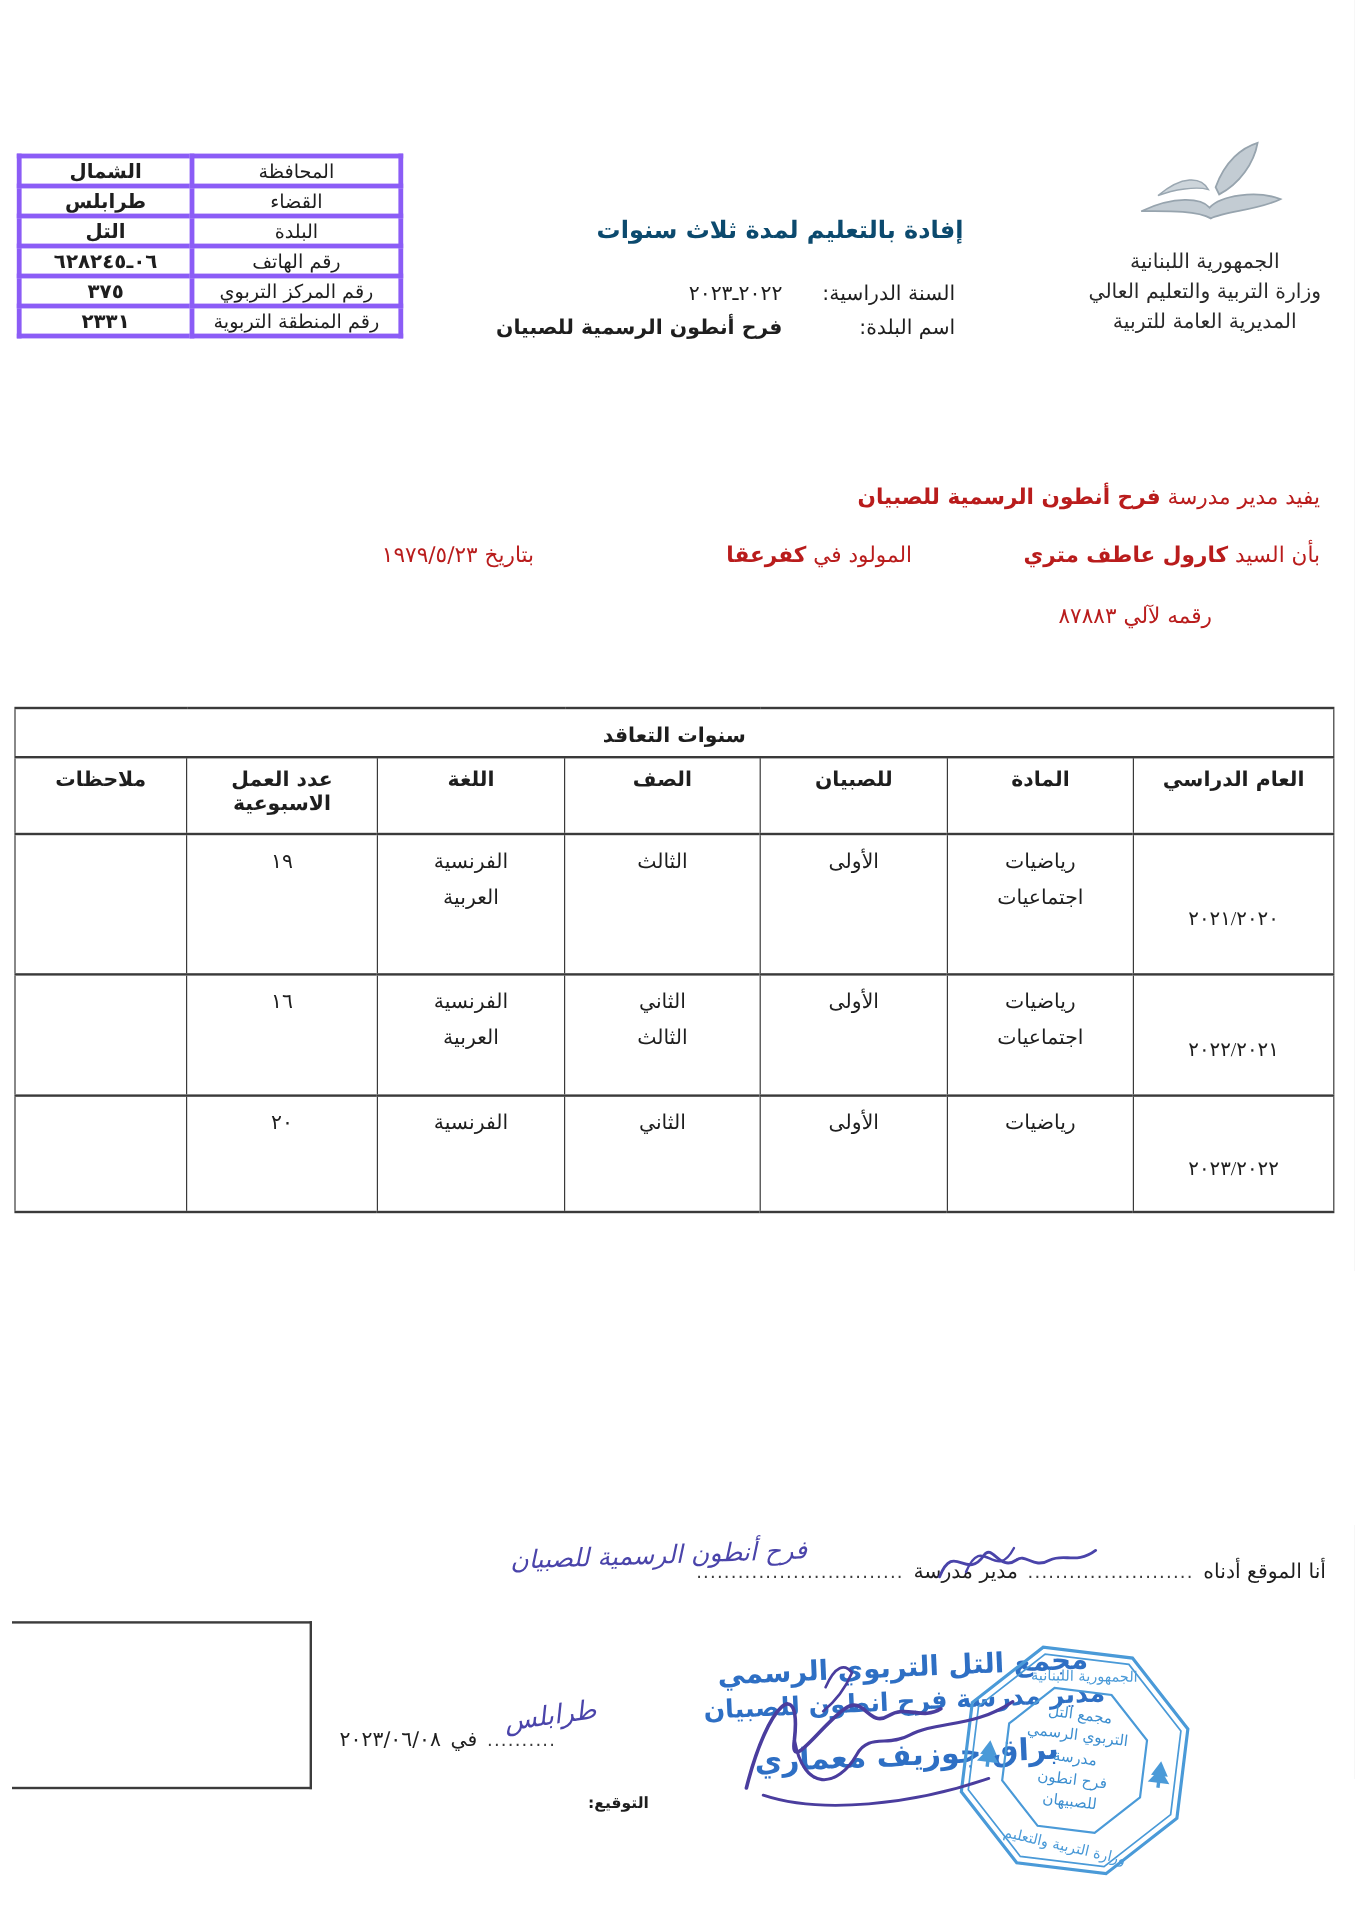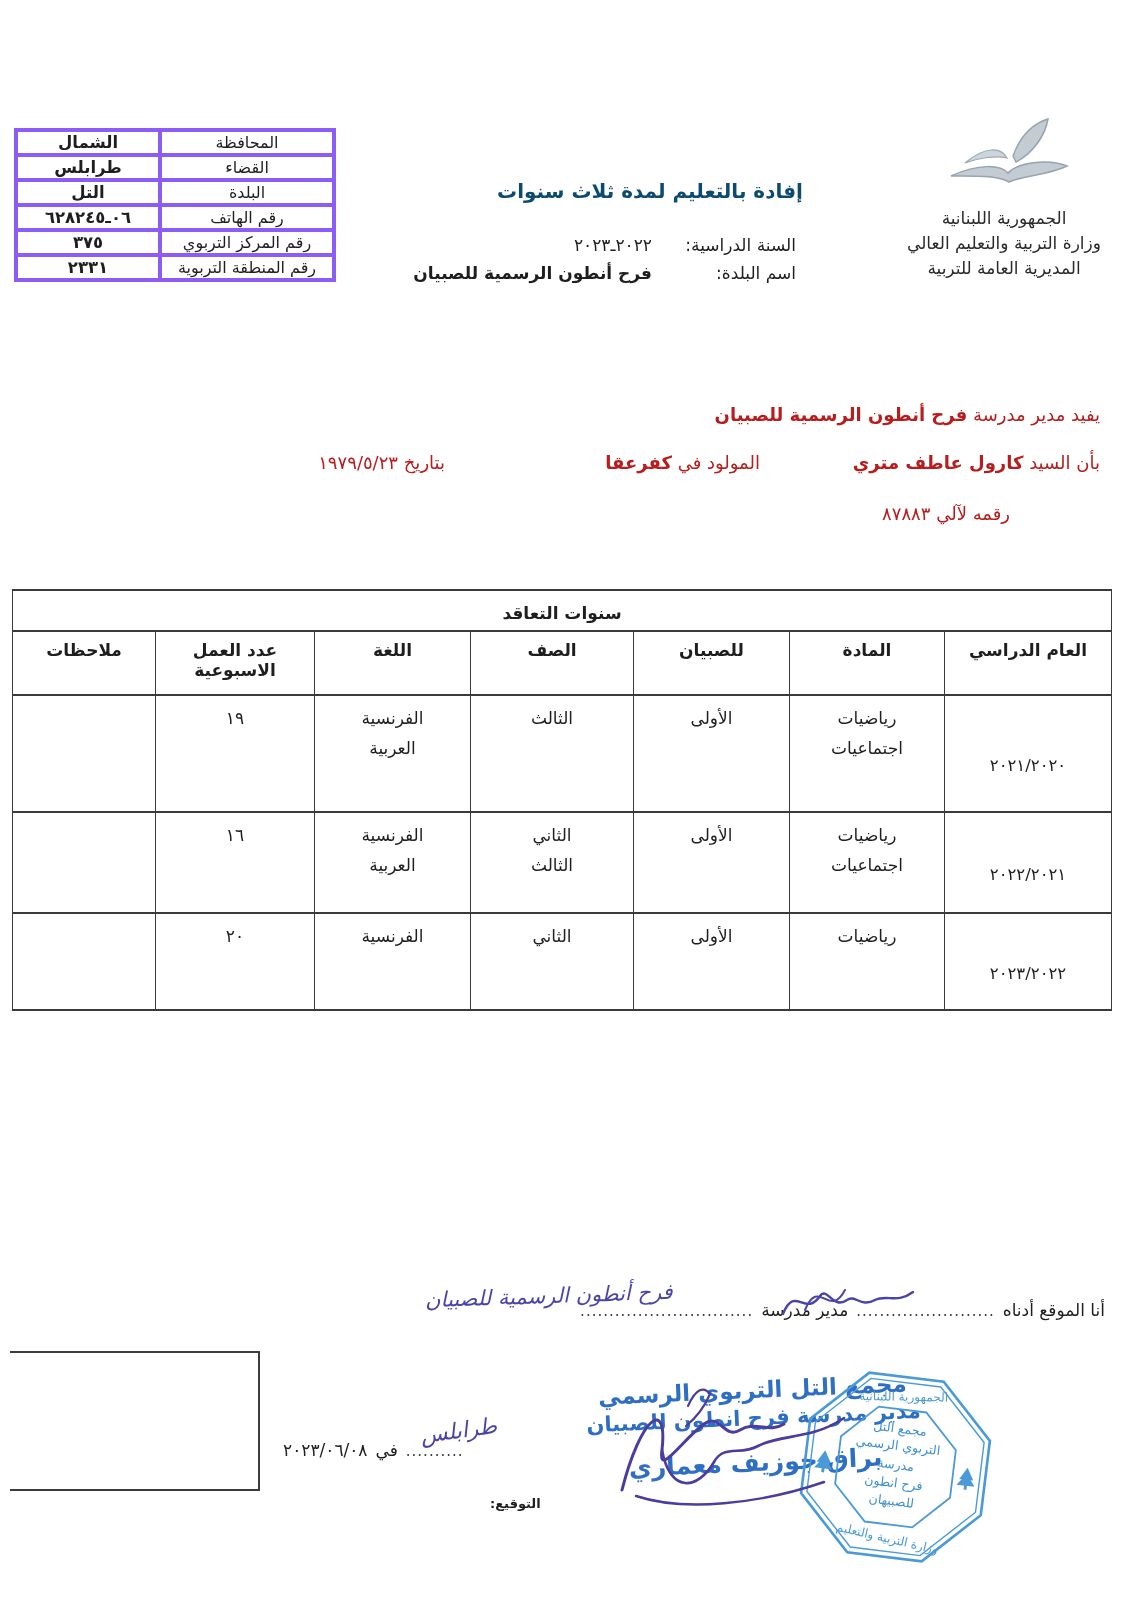--- a/index.html
+++ b/index.html
@@ -40,21 +40,21 @@
   
   .contract{left:12px;top:589px;border-collapse:collapse;direction:rtl;table-layout:fixed;}
   .contract td,.contract th{border:1.5px solid #3a3a3a;border-top-width:2px;border-bottom-width:2px;
     font-size:17px;text-align:center;padding:2px 4px;background:transparent;}
   .contract .title-cell{height:24px;font-weight:bold;font-size:17px;}
   .contract th{height:52px;font-weight:bold;vertical-align:top;padding-top:8px;}
   .contract tr.r1 td{height:87px;}
   .contract tr.r2 td{height:71px;}
   .contract tr.r3 td{height:67px;}
   .contract td{vertical-align:top;padding-top:7px;line-height:30px;}
-  .contract td.year{vertical-align:middle;padding-top:26px;font-size:16.5px;white-space:nowrap;}
+  .contract td.year{vertical-align:middle;padding-top:26px;font-size:16.5px;white-space:nowrap;font-family:Liberation Serif, serif;}
 
   
   .sig-row{right:24px;top:1300px;display:flex;direction:rtl;gap:8px;
     font-size:17px;align-items:baseline;white-space:nowrap;}
   .dots{color:#3c3c3c;letter-spacing:1px;font-size:15px;}
   .hand{color:#4a44aa;font-style:italic;font-size:21px;}
   .stamp-lines{left:548px;top:1376px;width:412px;text-align:center;
     color:#2e6fc4;transform:rotate(-2.5deg);line-height:1.25;}
   .stamp-l1{font-size:23px;font-weight:bold;}
   .stamp-l2{font-size:21px;font-weight:bold;}

